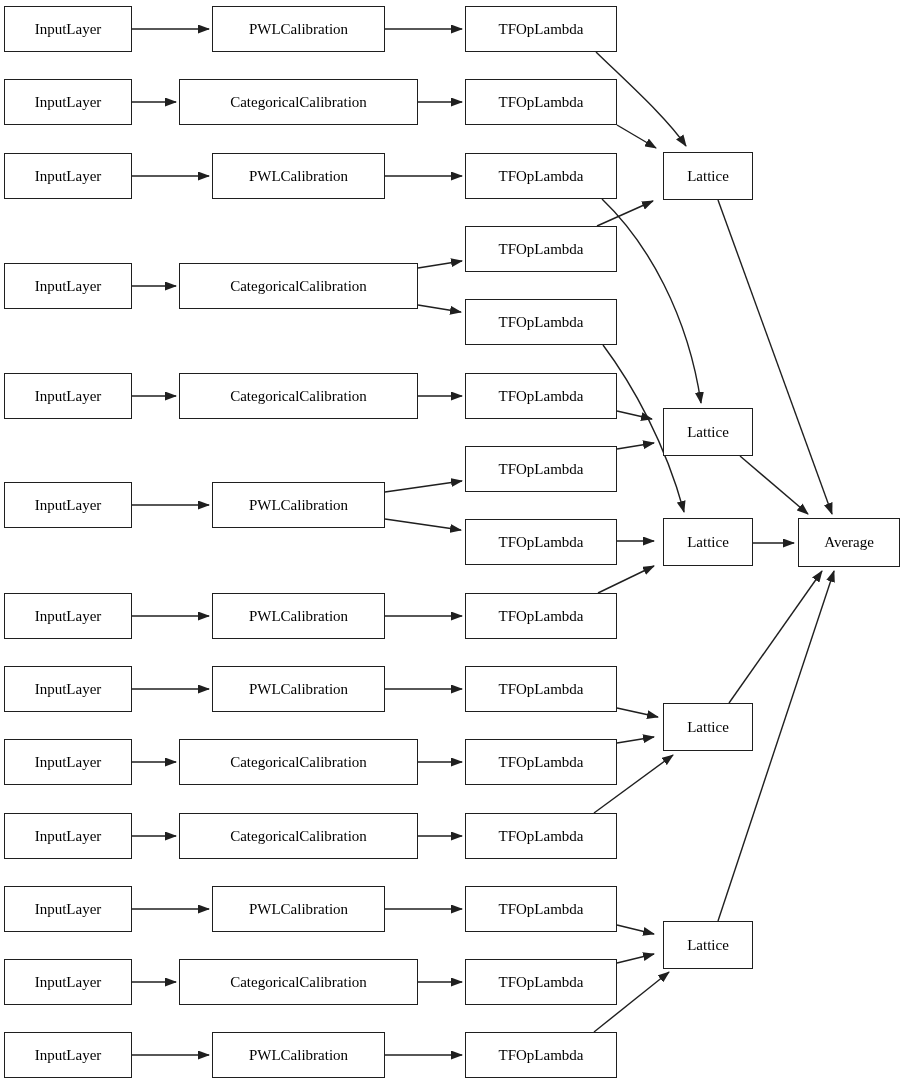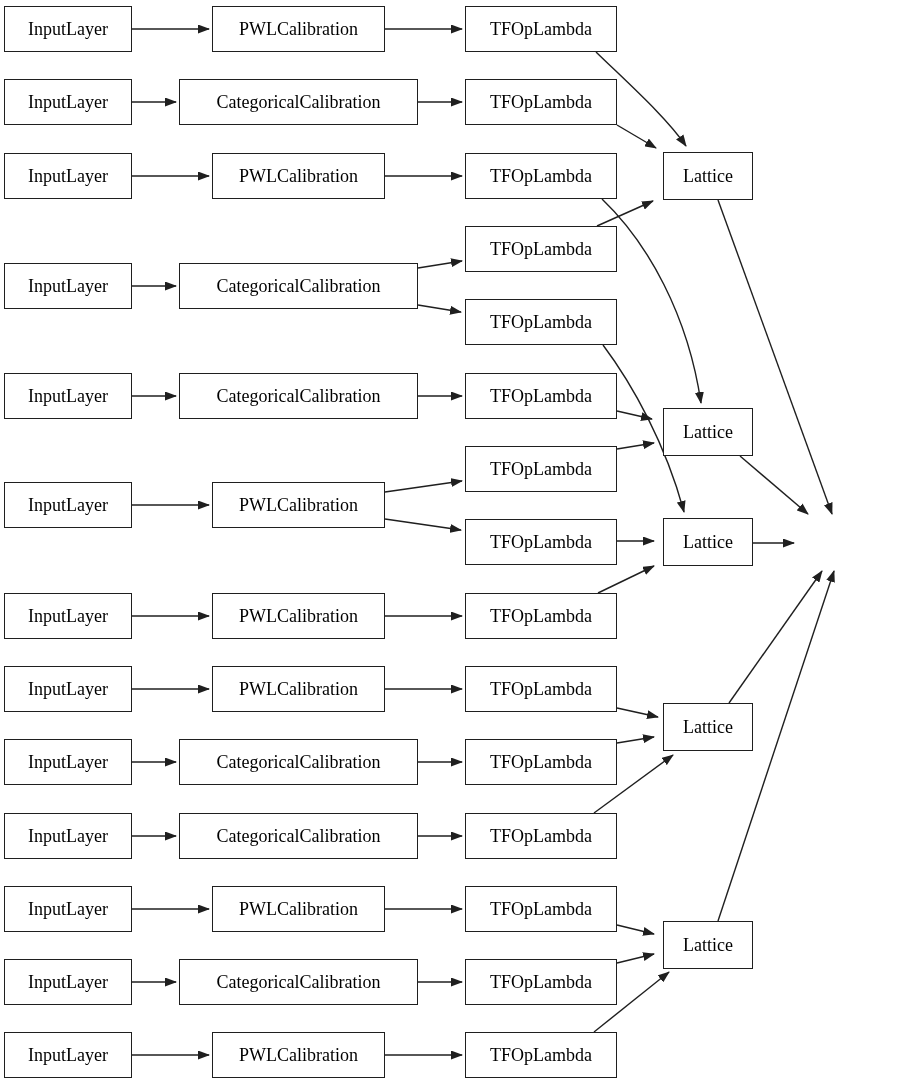--- a/index.html
+++ b/index.html
@@ -24,21 +24,21 @@
     fill: none;
     stroke: #1f1f1f;
     stroke-width: 1.4;
   }
   .node {
     position: absolute;
     box-sizing: border-box;
     background: #ffffff;
     border: 1.5px solid #1f1f1f;
     color: #000000;
-    font-size: 18px;
+    font-size: 15px;
     line-height: 1;
     display: flex;
     align-items: center;
     justify-content: center;
     white-space: nowrap;
   }
 </style>
 </head>
 <body>
 
@@ -137,13 +137,14 @@
     <div class="node" style="left: 465px; top: 739px; width: 152px; height: 46px; background: rgb(255, 255, 255); border-color: rgb(31, 31, 31); color: rgb(0, 0, 0);">TFOpLambda</div>
     <div class="node" style="left: 465px; top: 813px; width: 152px; height: 46px; background: rgb(255, 255, 255); border-color: rgb(31, 31, 31); color: rgb(0, 0, 0);">TFOpLambda</div>
     <div class="node" style="left: 465px; top: 886px; width: 152px; height: 46px; background: rgb(255, 255, 255); border-color: rgb(31, 31, 31); color: rgb(0, 0, 0);">TFOpLambda</div>
     <div class="node" style="left: 465px; top: 959px; width: 152px; height: 46px; background: rgb(255, 255, 255); border-color: rgb(31, 31, 31); color: rgb(0, 0, 0);">TFOpLambda</div>
     <div class="node" style="left: 465px; top: 1032px; width: 152px; height: 46px; background: rgb(255, 255, 255); border-color: rgb(31, 31, 31); color: rgb(0, 0, 0);">TFOpLambda</div>
     <div class="node" style="left: 663px; top: 152px; width: 90px; height: 48px; background: rgb(255, 255, 255); border-color: rgb(31, 31, 31); color: rgb(0, 0, 0);">Lattice</div>
     <div class="node" style="left: 663px; top: 408px; width: 90px; height: 48px; background: rgb(255, 255, 255); border-color: rgb(31, 31, 31); color: rgb(0, 0, 0);">Lattice</div>
     <div class="node" style="left: 663px; top: 518px; width: 90px; height: 48px; background: rgb(255, 255, 255); border-color: rgb(31, 31, 31); color: rgb(0, 0, 0);">Lattice</div>
     <div class="node" style="left: 663px; top: 703px; width: 90px; height: 48px; background: rgb(255, 255, 255); border-color: rgb(31, 31, 31); color: rgb(0, 0, 0);">Lattice</div>
     <div class="node" style="left: 663px; top: 921px; width: 90px; height: 48px; background: rgb(255, 255, 255); border-color: rgb(31, 31, 31); color: rgb(0, 0, 0);">Lattice</div>
+    <div class="node" style="left: 798px; top: 518px; width: 102px; height: 49px; background: rgb(255, 255, 255); border-color: rgb(31, 31, 31); color: rgb(0, 0, 0);">Average</div>
   </div>
 
 </body></html>

